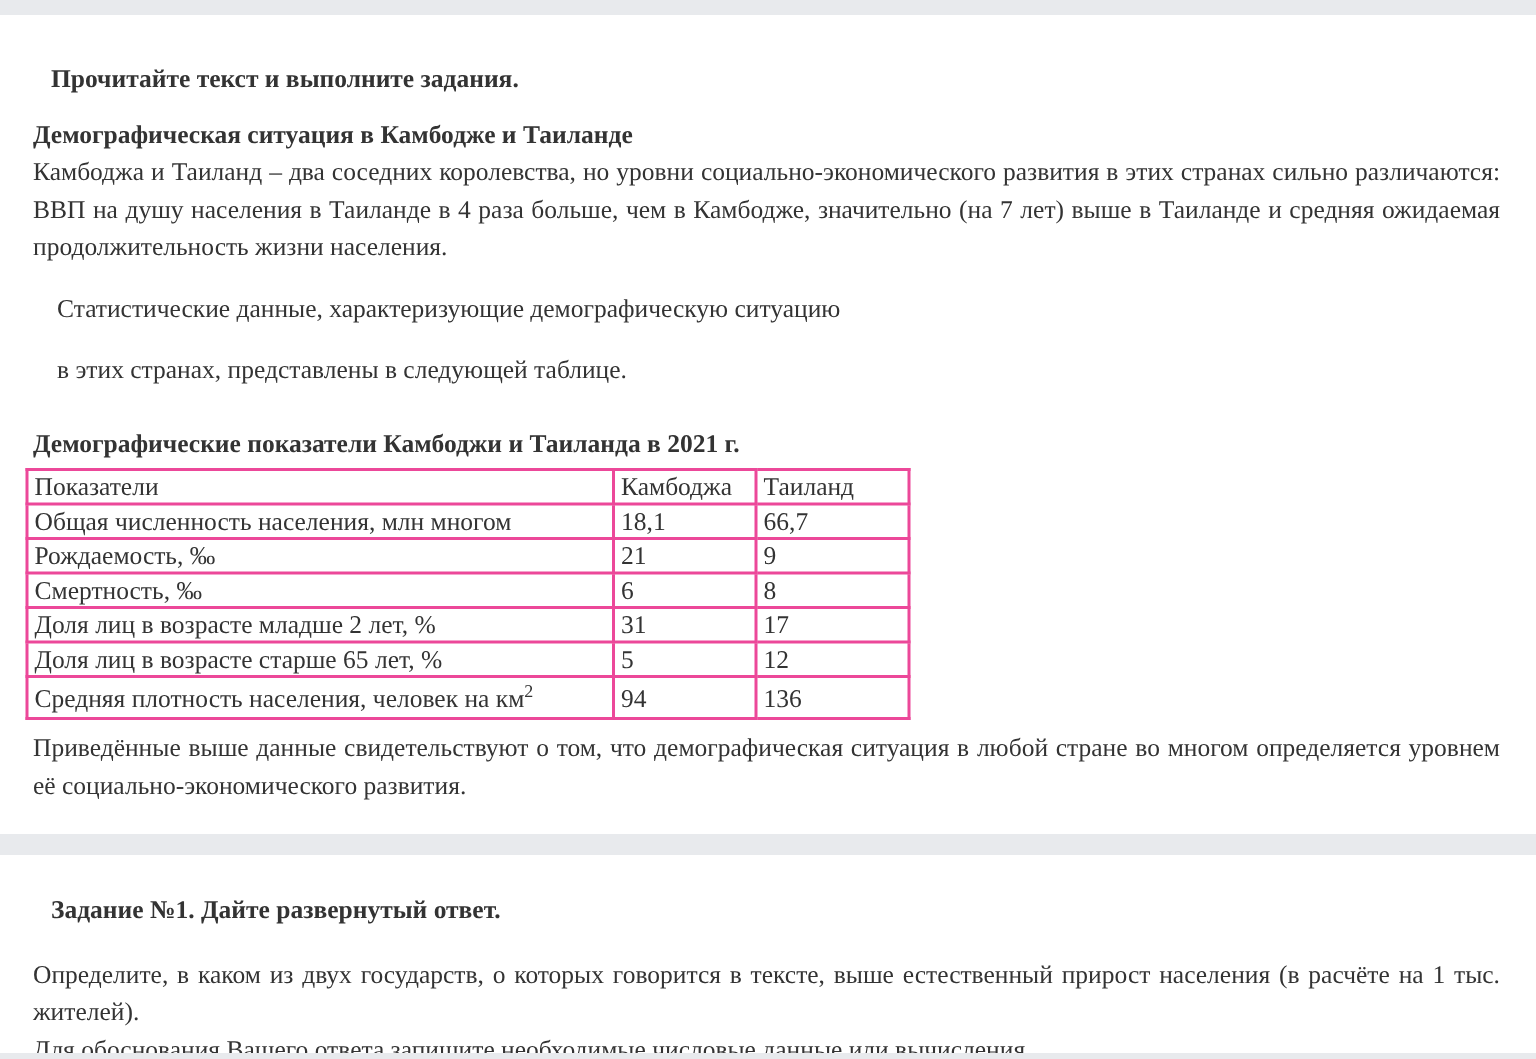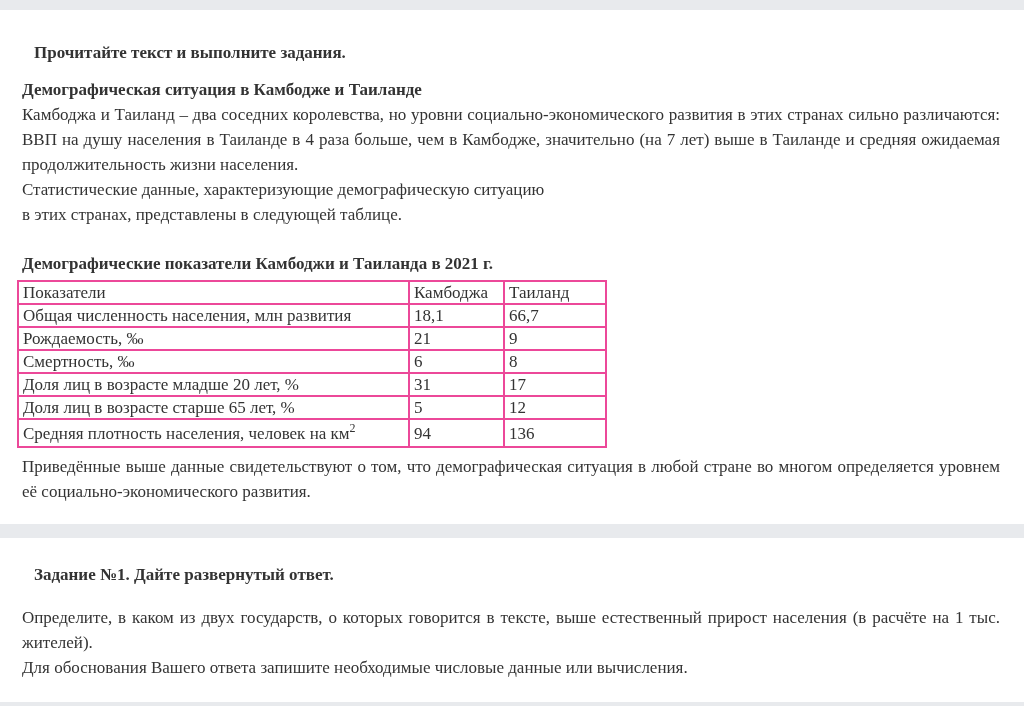--- a/index.html
+++ b/index.html
@@ -29,21 +29,21 @@
   .section-1 {
     padding: 18px 24px 0 22px;
   }
   .section-2 {
     padding: 12px 24px 0 22px;
   }
   .bold { font-weight: bold; }
   .heading { margin: 12px; }
   .section-heading { margin: 11px 0 0 0; }
   .para { margin: 0; text-align: justify; }
-  .line { margin: 0; }
+  .line { margin: 16px; }
   .table-title { margin: 24px 0 0 0; }
   table.stats {
     border-collapse: collapse;
     width: 588px;
     margin: 4px 0 0 -5px;
     table-layout: fixed;
   }
   table.stats th,
   table.stats td {
     border: 2px solid #ec4899;
@@ -102,36 +102,36 @@
     </colgroup>
     <thead>
       <tr>
         <th>Показатели</th>
         <th>Камбоджа</th>
         <th>Таиланд</th>
       </tr>
     </thead>
     <tbody>
       <tr>
-        <td>Общая численность населения, млн развития</td>
+        <td>Общая численность населения, млн многом</td>
         <td>18,1</td>
         <td>66,7</td>
       </tr>
       <tr>
         <td>Рождаемость, ‰</td>
         <td>21</td>
         <td>9</td>
       </tr>
       <tr>
         <td>Смертность, ‰</td>
         <td>6</td>
         <td>8</td>
       </tr>
       <tr>
-        <td>Доля лиц в возрасте младше 20 лет, %</td>
+        <td>Доля лиц в возрасте младше 2 лет, %</td>
         <td>31</td>
         <td>17</td>
       </tr>
       <tr>
         <td>Доля лиц в возрасте старше 65 лет, %</td>
         <td>5</td>
         <td>12</td>
       </tr>
       <tr class="row-tall">
         <td><span>Средняя плотность населения, человек на км</span><sup>2</sup></td>

